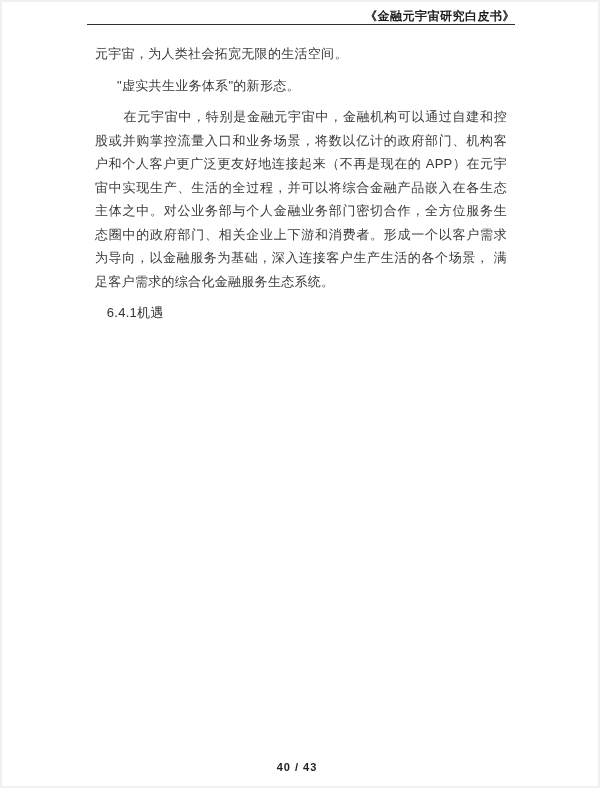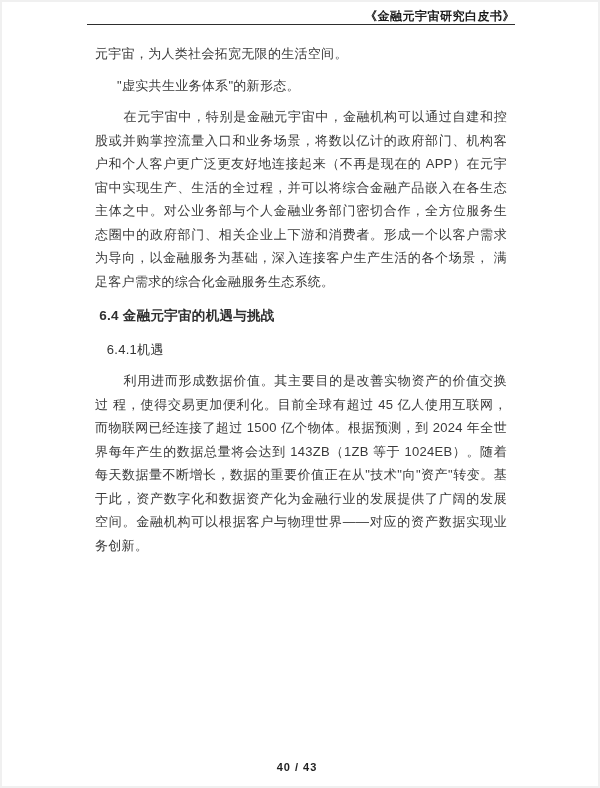--- a/index.html
+++ b/index.html
@@ -76,22 +76,20 @@
 <div class="page">
 
   <div class="header">
     <div class="header-title">《金融元宇宙研究白皮书》</div>
   </div>
 
   <div class="content">
       <p class="blk style-continuation">元宇宙，为人类社会拓宽无限的生活空间。</p>
       <p class="blk style-quote">"虚实共生业务体系"的新形态。</p>
       <p class="blk style-body">在元宇宙中，特别是金融元宇宙中，金融机构可以通过自建和控股或并购掌控流量入口和业务场景，将数以亿计的政府部门、机构客户和个人客户更广泛更友好地连接起来（不再是现在的 APP）在元宇宙中实现生产、生活的全过程，并可以将综合金融产品嵌入在各生态主体之中。对公业务部与个人金融业务部门密切合作，全方位服务生态圈中的政府部门、相关企业上下游和消费者。形成一个以客户需求为导向，以金融服务为基础，深入连接客户生产生活的各个场景， 满足客户需求的综合化金融服务生态系统。</p>
-      <p class="blk style-h2">6.4 金融元宇宙的机遇与挑战</p>
       <p class="blk style-h3">6.4.1机遇</p>
-      <p class="blk style-body">利用进而形成数据价值。其主要目的是改善实物资产的价值交换过 程，使得交易更加便利化。目前全球有超过 45 亿人使用互联网，而物联网已经连接了超过 1500 亿个物体。根据预测，到 2024 年全世界每年产生的数据总量将会达到 143ZB（1ZB 等于 1024EB）。随着每天数据量不断增长，数据的重要价值正在从"技术"向"资产"转变。基于此，资产数字化和数据资产化为金融行业的发展提供了广阔的发展空间。金融机构可以根据客户与物理世界——对应的资产数据实现业务创新。</p>
     </div>
 
   <div class="footer">
     <span class="page-number">40 / 43</span>
   </div>
 
 </div>
 
 </body></html>

